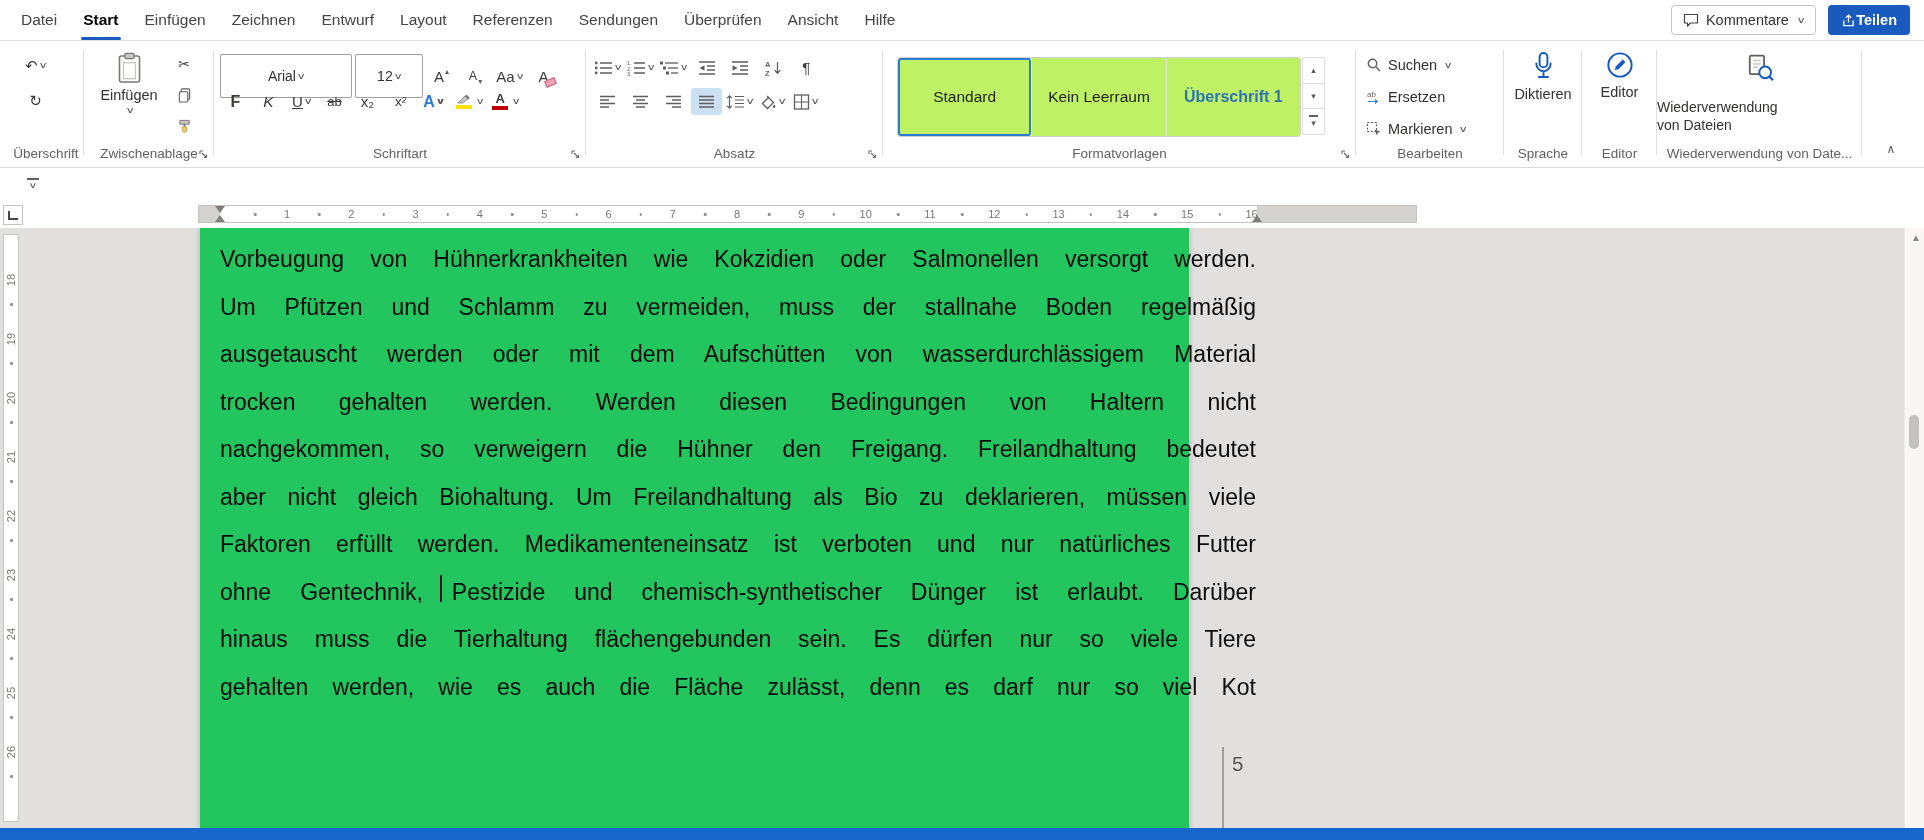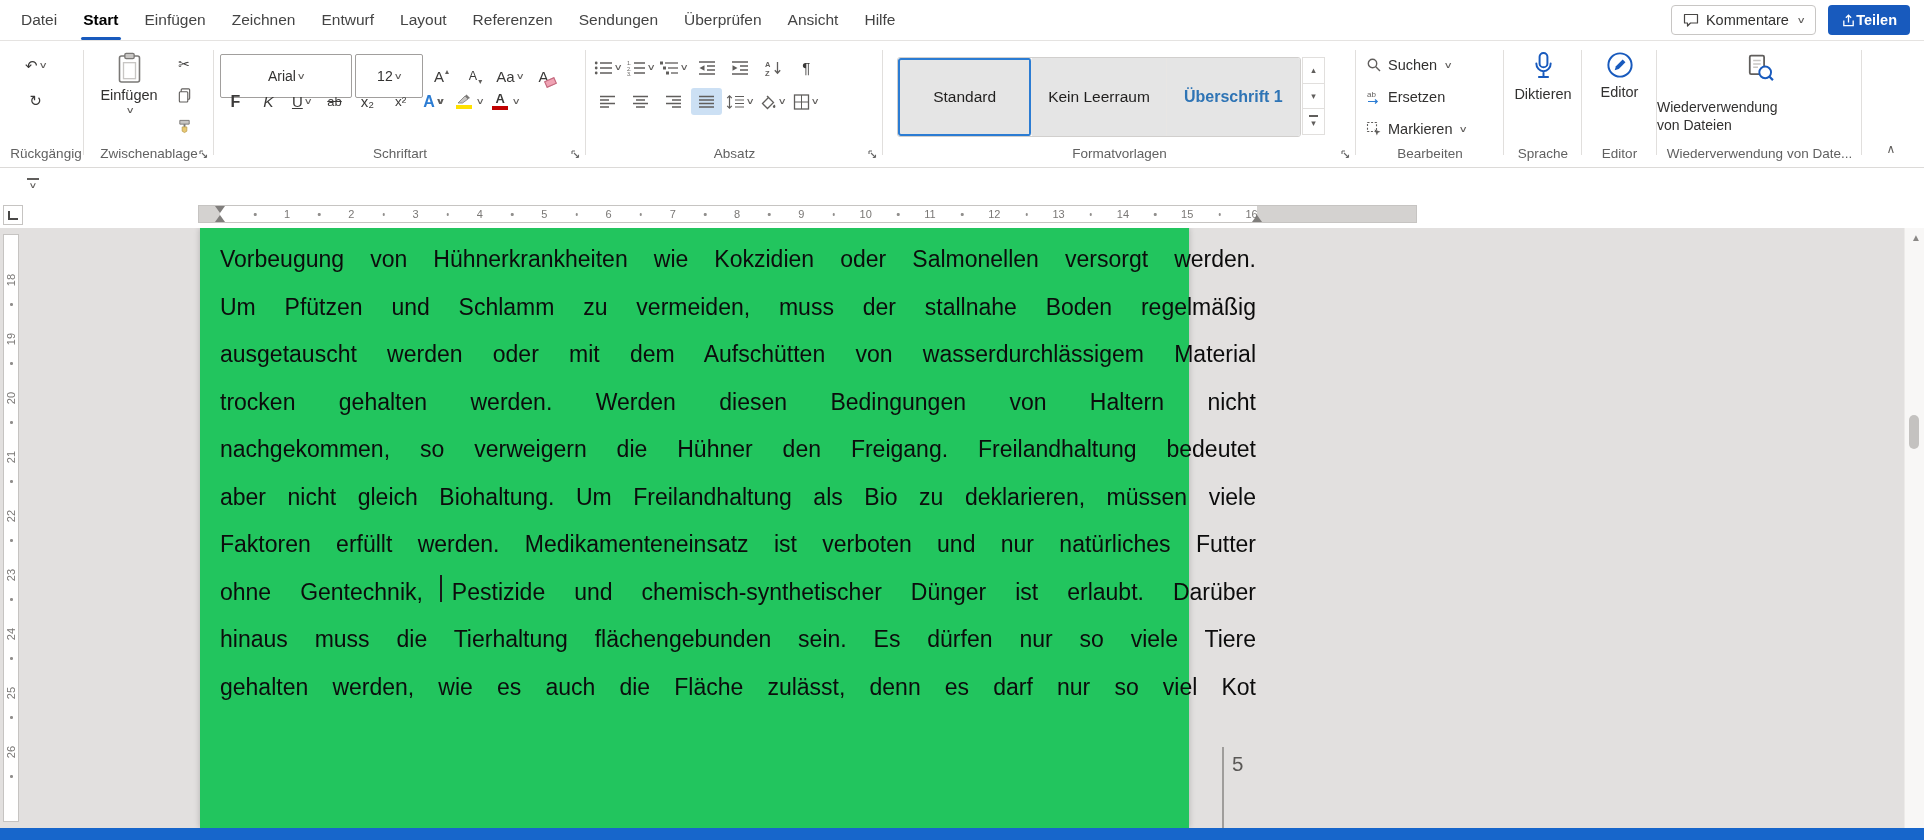--- a/index.html
+++ b/index.html
@@ -52,21 +52,21 @@
   .clearfmt::after{content:"";position:absolute;right:3px;bottom:4px;width:9px;height:5px;background:#f0a3b4;
                    border:1px solid #c16a7e;transform:rotate(-24deg)}
   .colbtn{display:inline-flex;flex-direction:column;align-items:center;justify-content:center;height:27px;width:22px}
   .colbtn .bar{width:16px;height:4px;margin-top:1px}
 
   .g-para{width:297px}
   .g-styles{width:473px}
   .gallery{position:absolute;top:17px;left:14px;width:402px;height:78px;border:1px solid #d1cfcd;border-radius:3px;
            background:#fff;display:flex;overflow:hidden}
   .style-card{flex:1;display:flex;align-items:center;justify-content:center;border-right:1px solid #e8e6e4;
-              font-size:15.5px;color:#201f1e;background:#e5e5e5}
+              font-size:15.5px;color:#201f1e;background:#bef264}
   .style-card:last-child{border-right:none}
   .style-card.selected{box-shadow:inset 0 0 0 2px #2b7cd3;border-radius:3px}
   .style-card.accent{color:var(--heading-blue,#2e74b5);font-weight:600;font-size:16px}
   .galscroll{position:absolute;top:17px;left:419px;width:23px;height:78px;display:flex;flex-direction:column}
   .gal-btn{flex:1;border:1px solid #e1dfdd;border-top-width:0;background:#fff;display:flex;flex-direction:column;
            align-items:center;justify-content:center;color:#605e5c;font-size:9px}
   .gal-btn:first-child{border-top-width:1px}
   .more-bar{display:block;width:9px;height:1.5px;background:#605e5c;margin-bottom:1.5px}
 
   .g-edit{width:148px}
@@ -160,21 +160,21 @@
     </div>
   </header>
 
   <section class="ribbon">
 
     <div class="grp g-undo">
       <div class="colstack">
         <span class="rbtn">↶<span class="drop">∨</span></span>
         <span class="rbtn">↻</span>
       </div>
-      <span class="grp-label">Rückgängig</span>
+      <span class="grp-label">Überschrift</span>
     </div>
 
     <div class="grp g-clip">
       <button class="paste-btn">
         <span>
           <svg width="27" height="32" viewBox="0 0 20 24">
               <rect x="2.5" y="3" width="15" height="19.5" rx="1.5" fill="#fff" stroke="#7a7876" stroke-width="1.2"></rect>
               <rect x="6.5" y="1" width="7" height="4" rx="1" fill="#c8c6c4" stroke="#7a7876" stroke-width="1"></rect>
               <rect x="5.5" y="8" width="9" height="12" fill="#fff" stroke="#c8c6c4" stroke-width="1"></rect>
             </svg>

